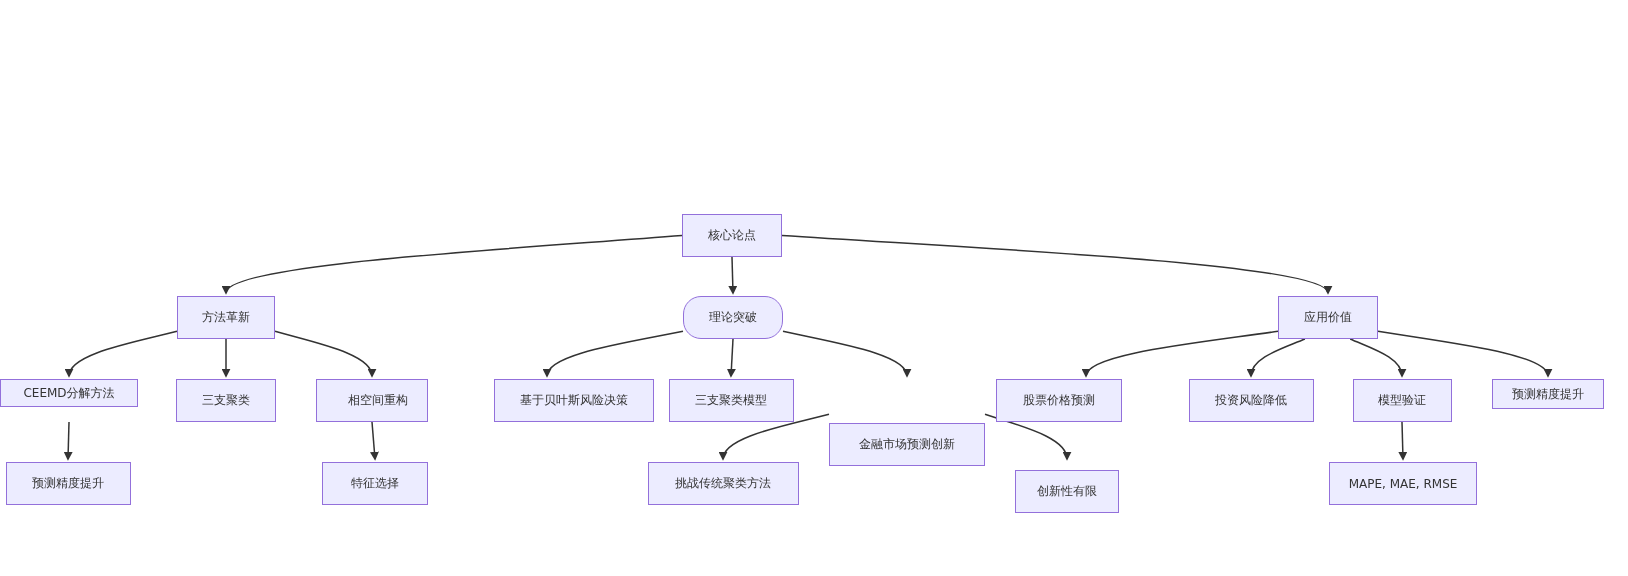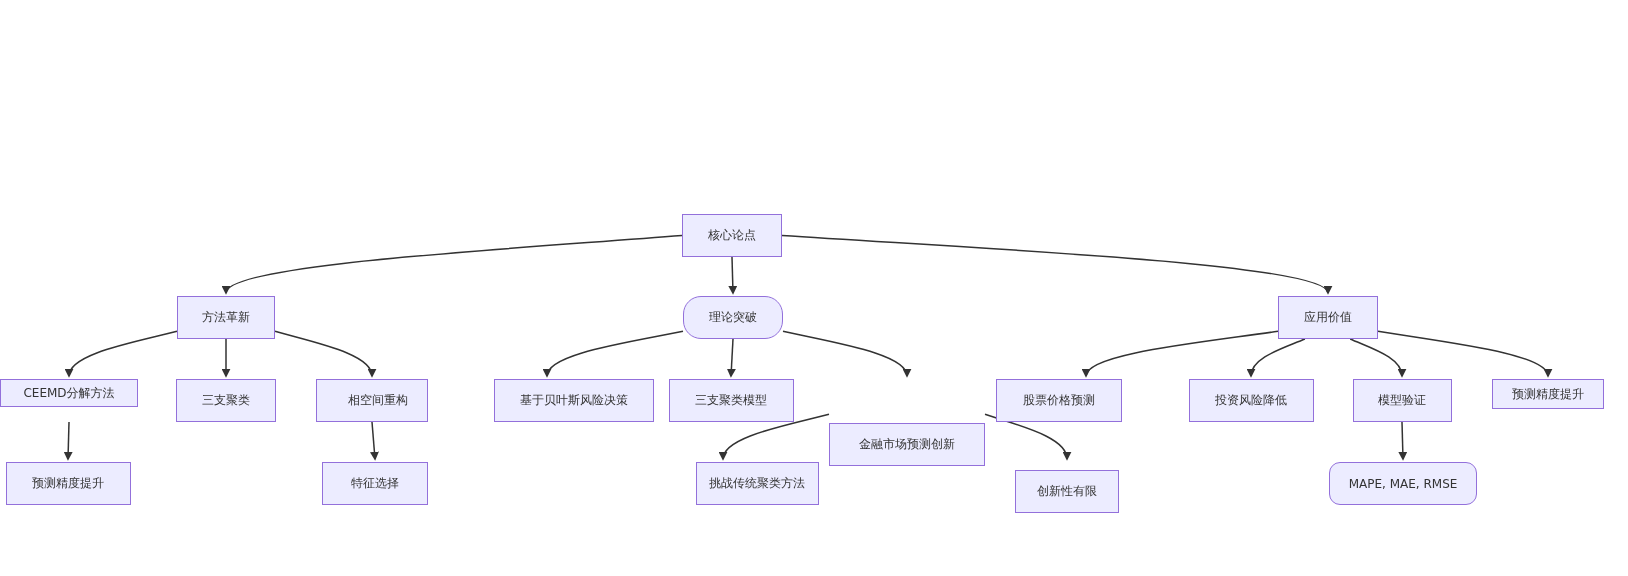--- a/index.html
+++ b/index.html
@@ -107,23 +107,23 @@
       </div>
       <div class="node" style="left: 1492px; top: 379px; width: 112px; height: 30px; background: rgb(236, 236, 255); border-color: rgb(147, 112, 219); color: rgb(51, 51, 51);">
         <span>预测精度提升</span>
       </div>
       <div class="node" style="left: 5.5px; top: 462px; width: 125px; height: 43px; background: rgb(236, 236, 255); border-color: rgb(147, 112, 219); color: rgb(51, 51, 51);">
         <span>预测精度提升</span>
       </div>
       <div class="node" style="left: 322px; top: 462px; width: 106px; height: 43px; background: rgb(236, 236, 255); border-color: rgb(147, 112, 219); color: rgb(51, 51, 51);">
         <span>特征选择</span>
       </div>
-      <div class="node" style="left: 647.5px; top: 462px; width: 123px; height: 43px; background: rgb(236, 236, 255); border-color: rgb(147, 112, 219); color: rgb(51, 51, 51); margin-left: 48px;">
+      <div class="node" style="left: 647.5px; top: 462px; width: 151px; height: 43px; background: rgb(236, 236, 255); border-color: rgb(147, 112, 219); color: rgb(51, 51, 51);">
         <span>挑战传统聚类方法</span>
       </div>
       <div class="node" style="left: 1015px; top: 470px; width: 104px; height: 43px; background: rgb(236, 236, 255); border-color: rgb(147, 112, 219); color: rgb(51, 51, 51);">
         <span>创新性有限</span>
       </div>
-      <div class="node" style="left: 1329px; top: 462px; width: 148px; height: 43px; background: rgb(236, 236, 255); border-color: rgb(147, 112, 219); color: rgb(51, 51, 51); border-radius: 11px;">
+      <div class="node" style="left: 1329px; top: 462px; width: 148px; height: 43px; background: rgb(236, 236, 255); border-color: rgb(147, 112, 219); color: rgb(51, 51, 51);">
         <span>MAPE, MAE, RMSE</span>
       </div>
     </div>
 </div>
 
 </body></html>

